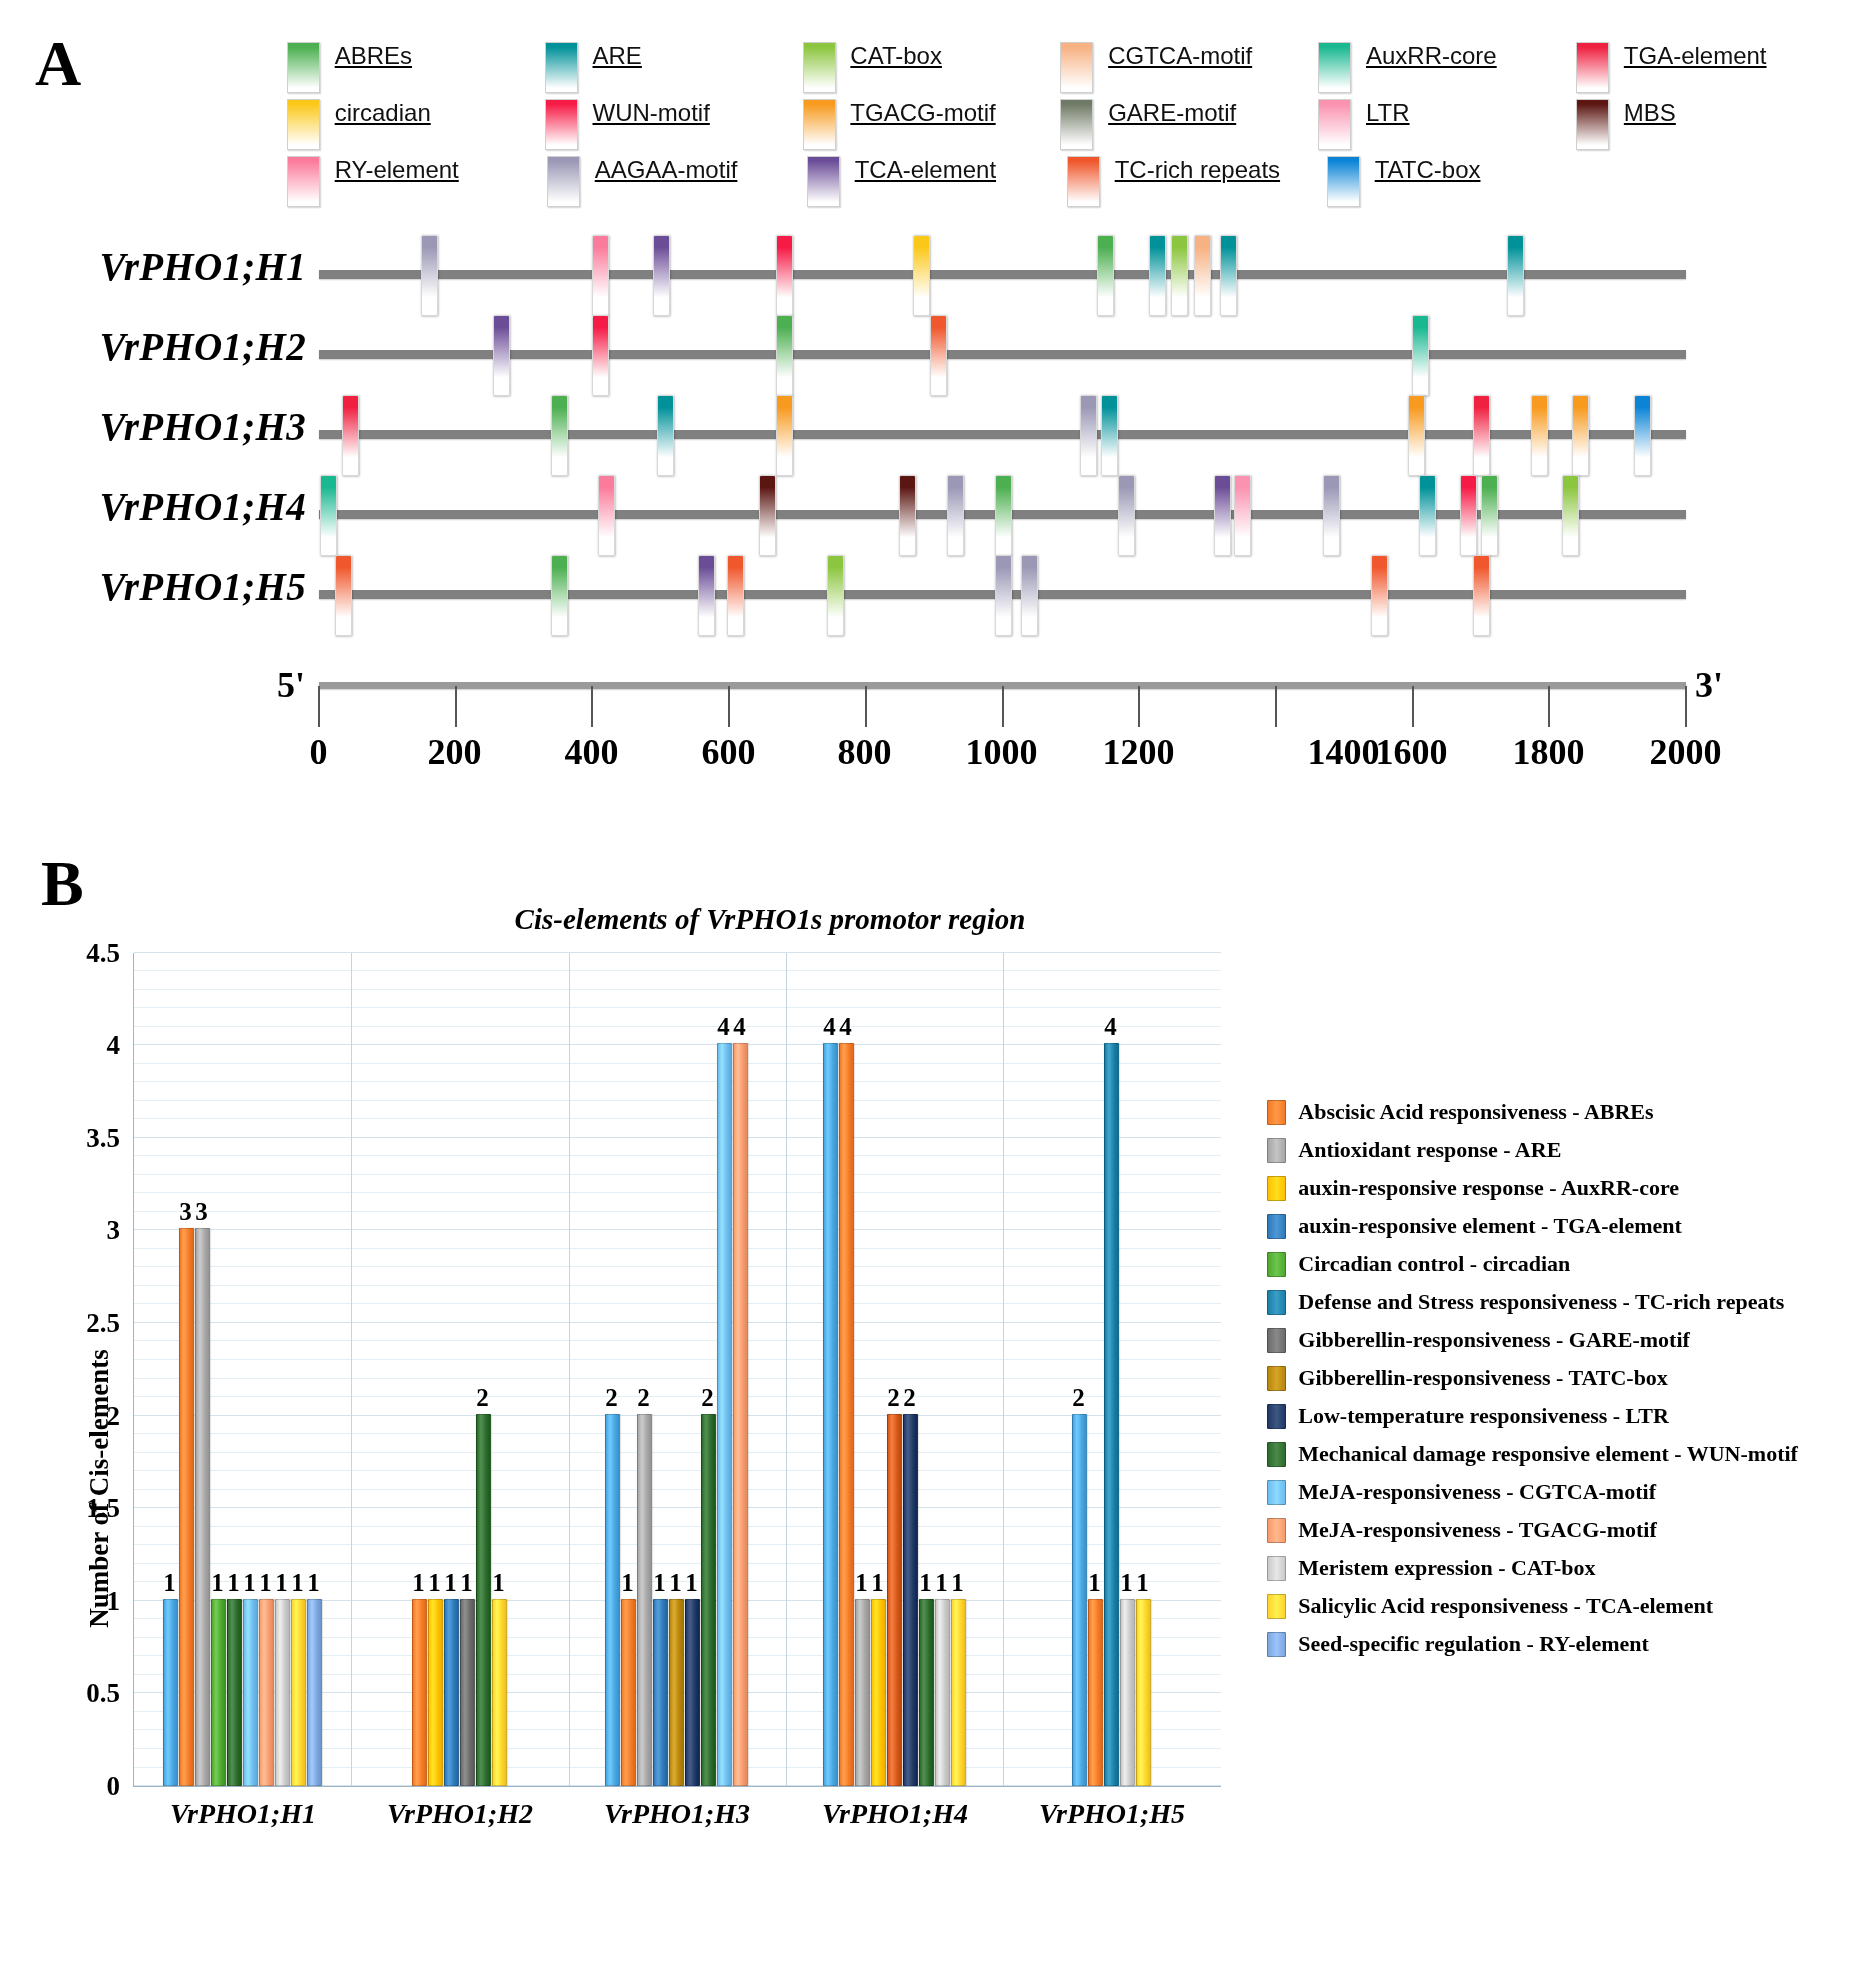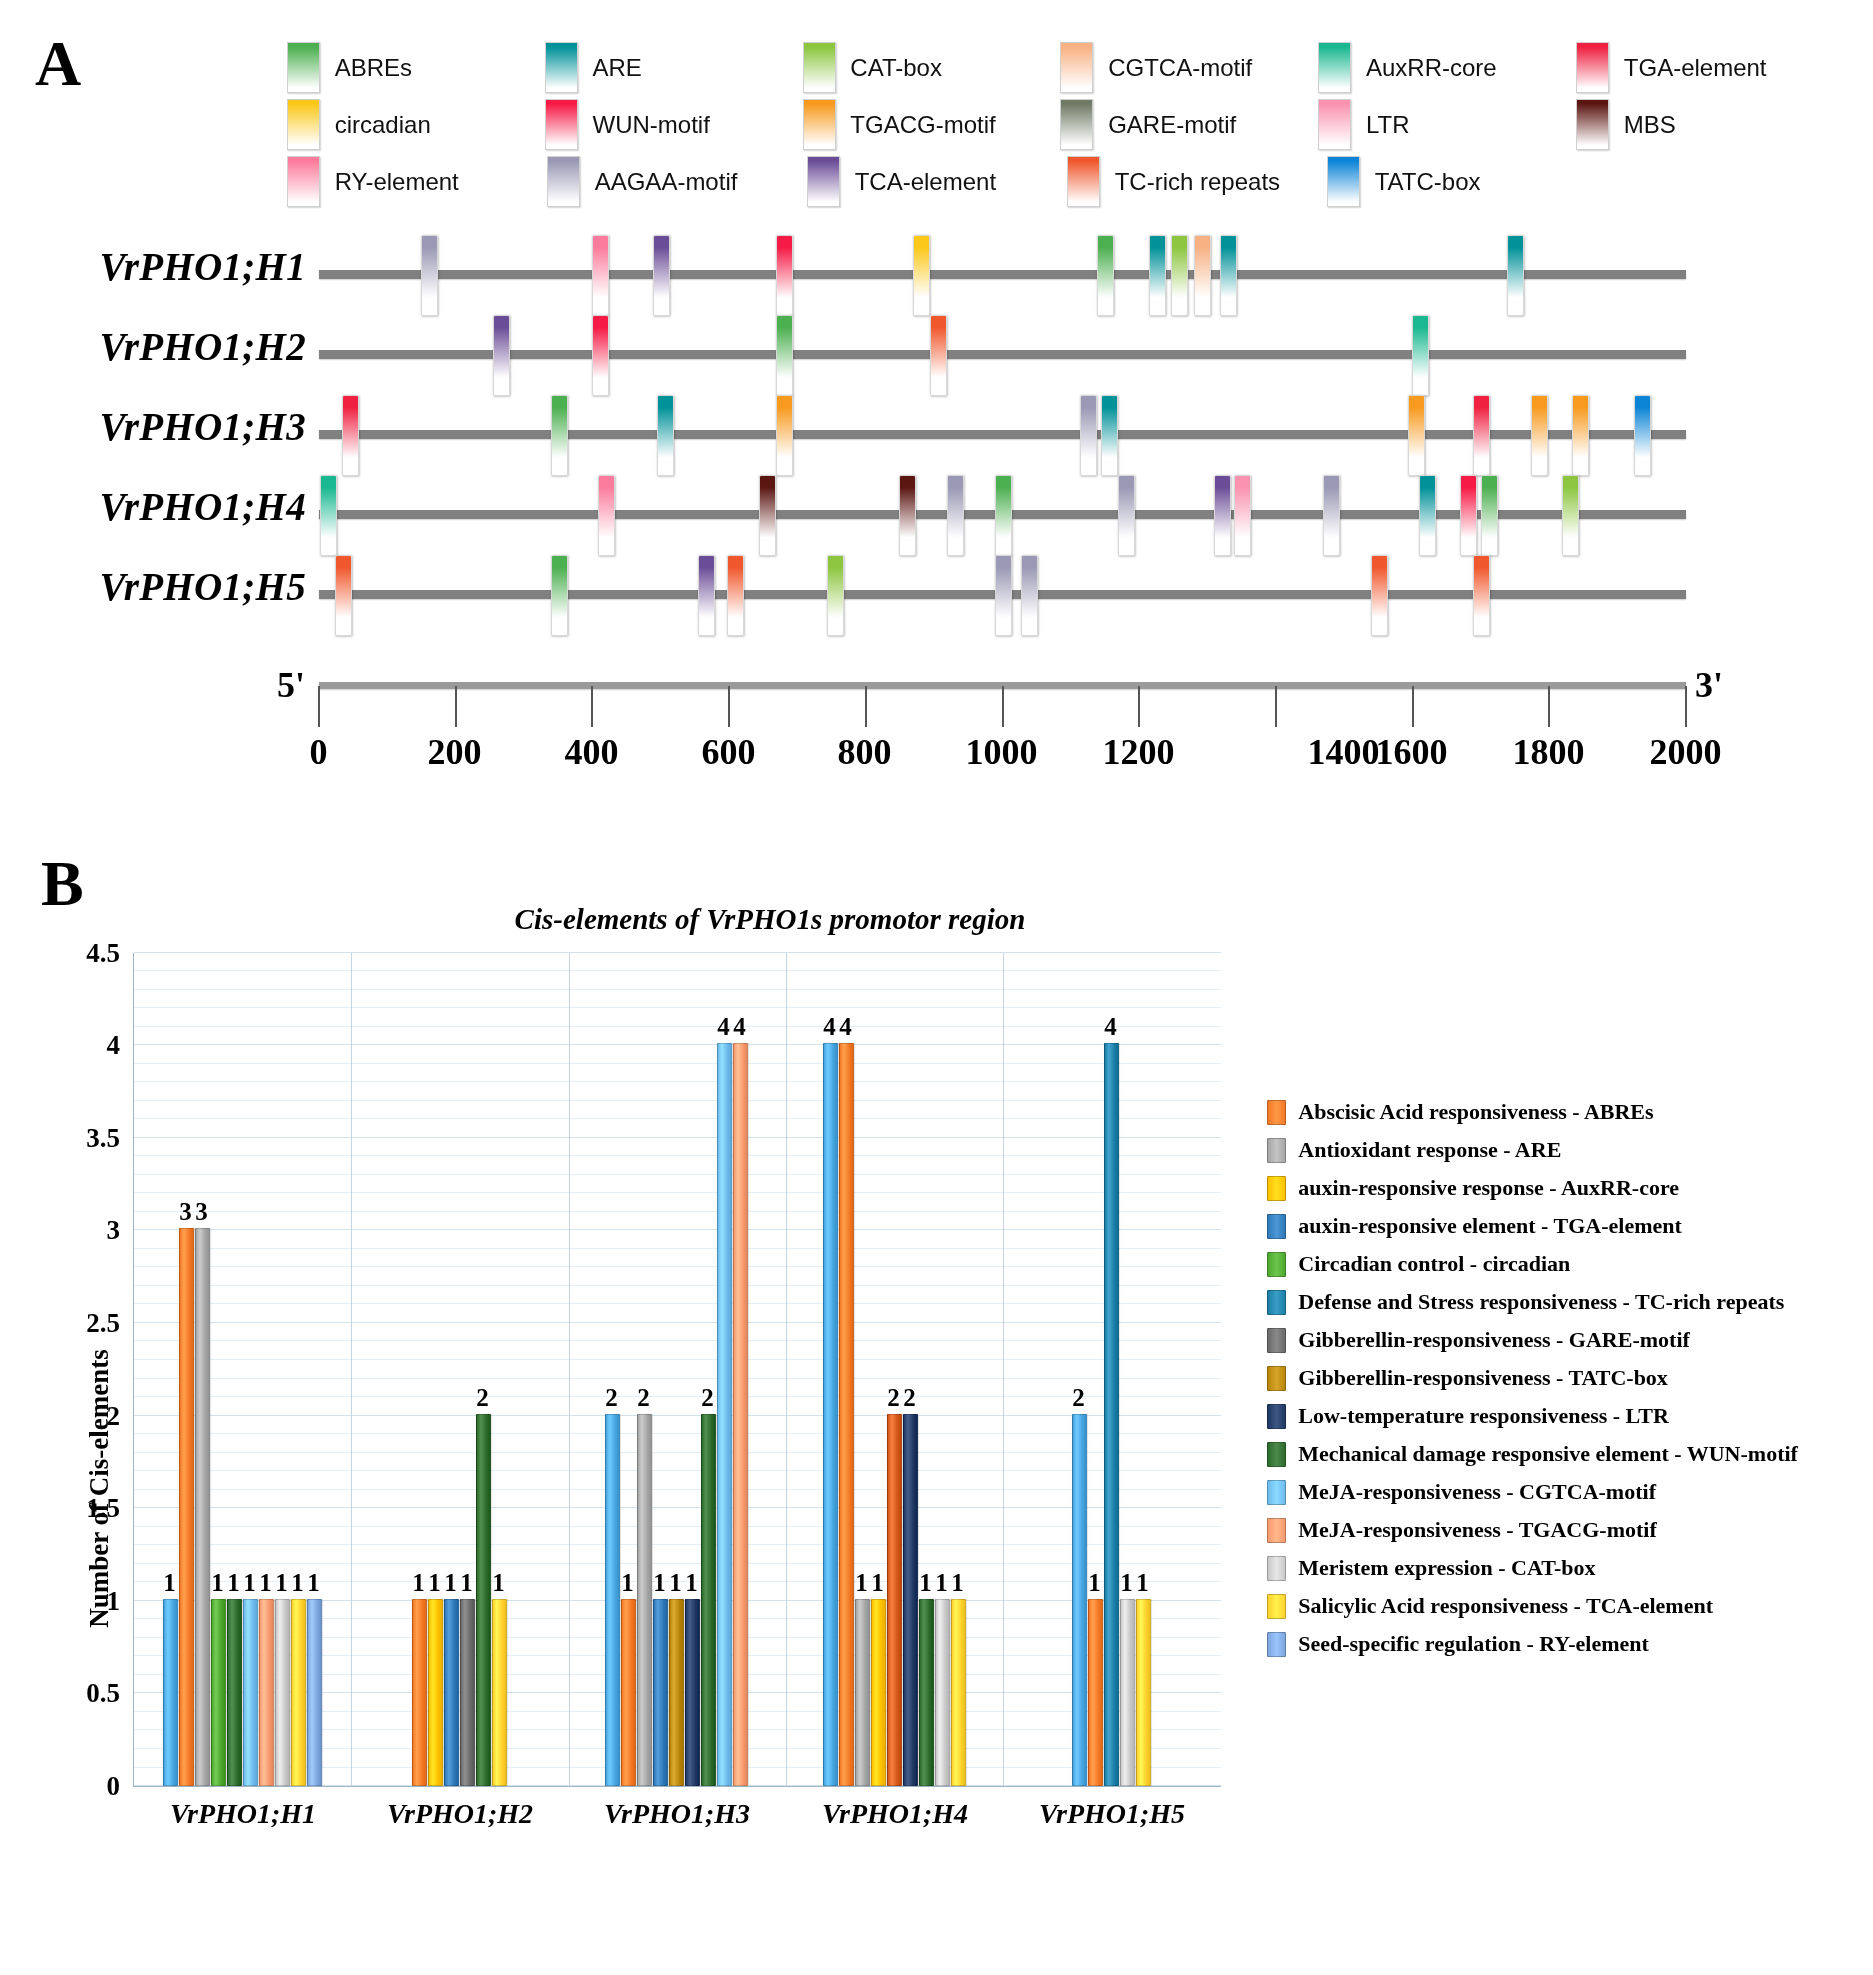--- a/index.html
+++ b/index.html
@@ -12,21 +12,21 @@
   
   #panel-a{position:absolute;left:0;top:0;width:1874px;height:800px;}
   #panel-a-letter{
     position:absolute;left:35px;top:27px;
     font-family:"Liberation Serif",serif;font-weight:700;font-size:64px;color:#000;
   }
 
   
   #motif-legend{position:absolute;left:287px;top:39px;width:1547px;}
   .mlrow{display:flex;height:57px;align-items:center;}
-  .mlitem{display:flex;align-items:center;width:260px;}
+  .mlitem{display:flex;align-items:flex-start;width:260px;text-decoration:underline;}
   .mlswatch{
     width:31px;height:49px;border:0.7px solid #cfcfcf;
     box-shadow:0.7px 0.7px 1.3px rgba(0,0,0,.18);flex:0 0 auto;
   }
   .mllabel{
     margin-left:14.7px;font-family:"Liberation Sans",sans-serif;
     font-size:24px;color:#111;white-space:nowrap;
   }
 
   

